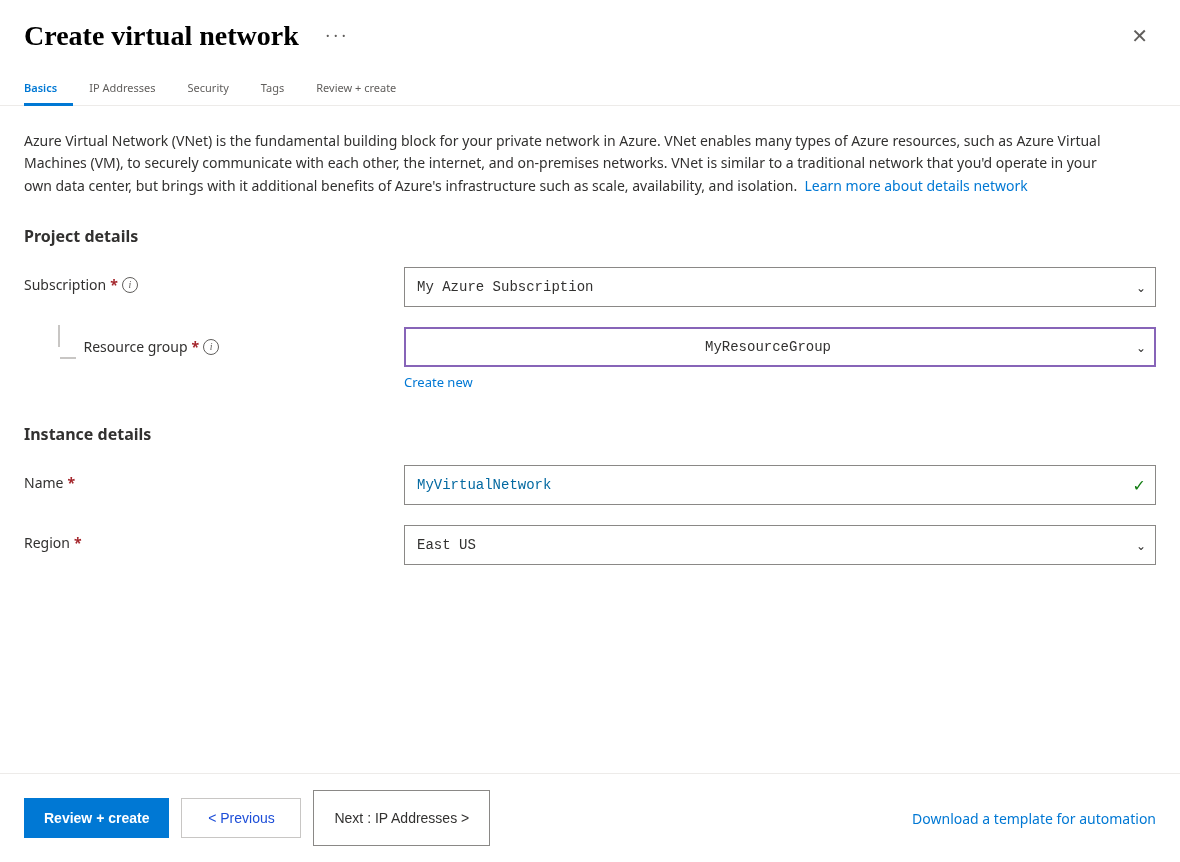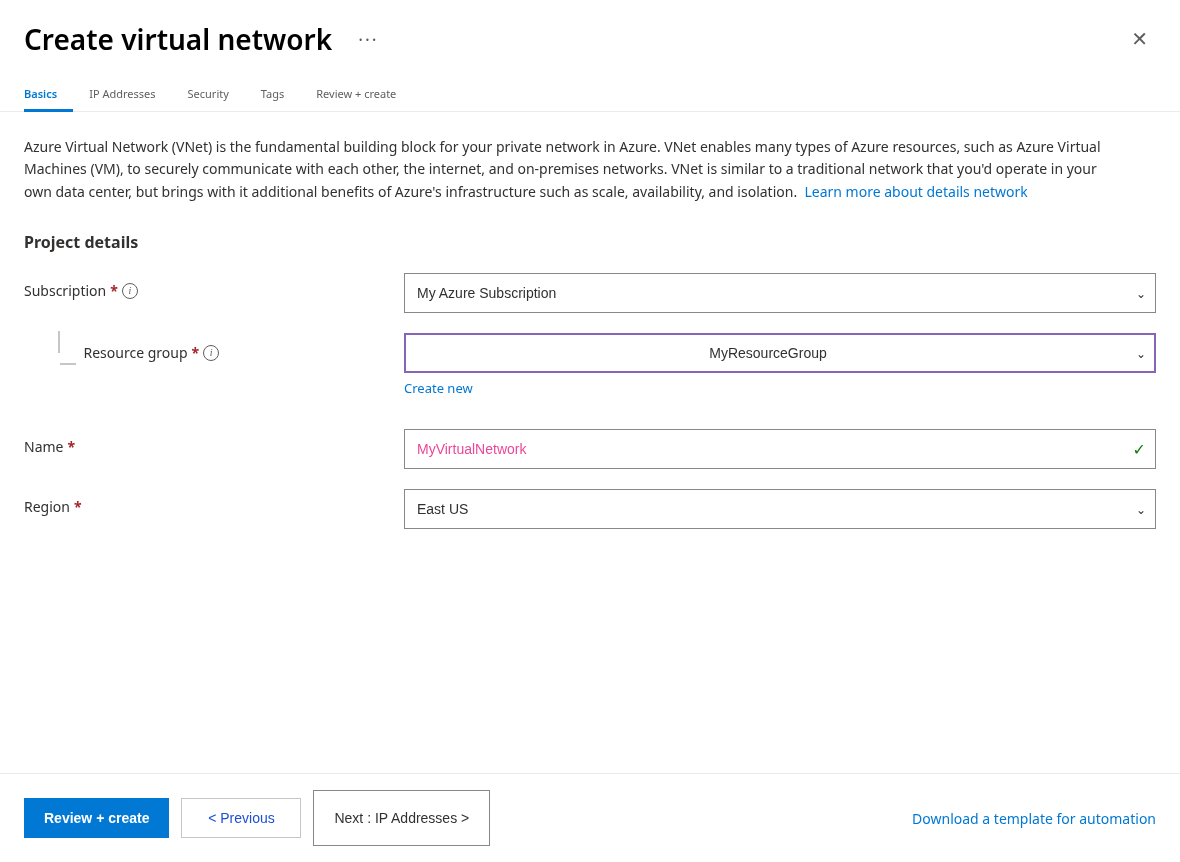--- a/index.html
+++ b/index.html
@@ -29,20 +29,21 @@
       align-items: center;
       justify-content: space-between;
       padding: 20px 24px 12px 24px;
       border-bottom: none;
     }
 
     .dialog-title-area {
       display: flex;
       align-items: center;
       gap: 26px;
+      font-family: Liberation Serif, serif;
     }
 
     .dialog-title {
       font-size: 28px;
       font-weight: 600;
       color: #000;
     }
 
     .dialog-ellipsis {
       font-size: 18px;
@@ -181,20 +182,21 @@
       width: 100%;
       height: 40px;
       border: 1px solid #8a8886;
       padding: 0 36px 0 12px;
       font-size: 14px;
       color: #323130;
       background: #fff;
       appearance: none;
       cursor: pointer;
       outline: none;
+      font-family: Liberation Mono, monospace;
     }
 
     .select-input.focused {
       border: 2px solid #8764b8;
       text-align: center;
     }
 
     .select-chevron {
       position: absolute;
       right: 10px;
@@ -204,21 +206,21 @@
       color: #323130;
       font-size: 12px;
     }
 
     .text-input {
       width: 100%;
       height: 40px;
       border: 1px solid #8a8886;
       padding: 0 36px 0 12px;
       font-size: 14px;
-      color: #ec4899;
+      color: #0369a1;
       background: #fff;
       outline: none;
     }
 
     .input-with-check {
       position: relative;
     }
 
     .check-icon {
       position: absolute;
@@ -377,20 +379,21 @@
               <option>MyResourceGroup</option>
             </select>
             <span class="select-chevron">⌄</span>
           </div>
           <a class="create-new-link">Create new</a>
         </div>
       </div>
     </div>
 
     <div class="section">
+      <div class="section-title">Instance details</div>
 
       <div class="form-row">
         <div class="form-label">
           <span>Name</span>
           <span class="required-star">*</span>
         </div>
         <div class="form-control-area">
           <div class="input-with-check select-wrapper">
             <input type="text" class="text-input select-input" value="MyVirtualNetwork" style="">
             <span class="check-icon">✓</span>

